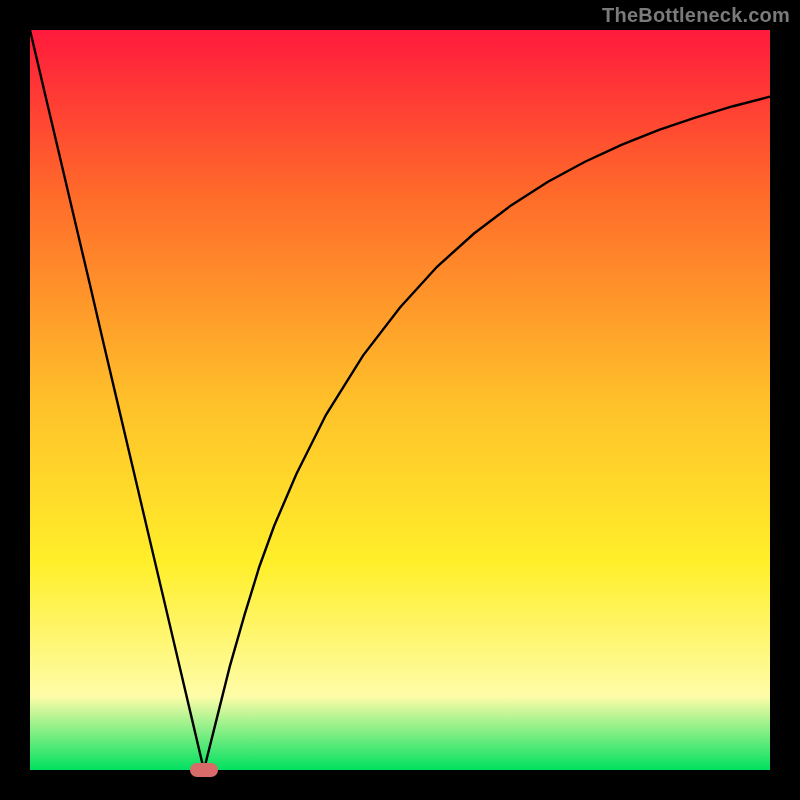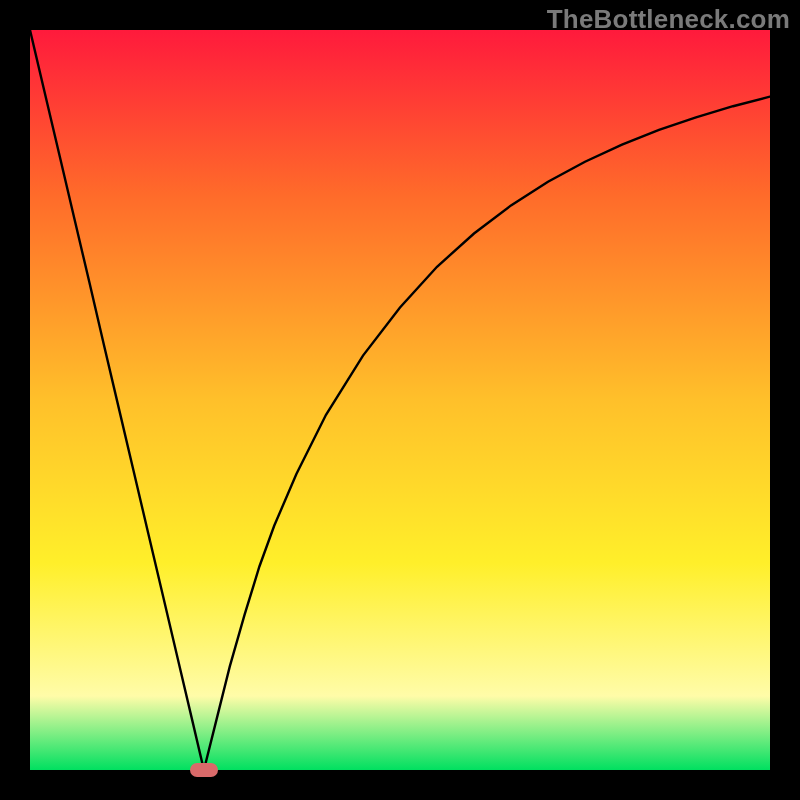--- a/index.html
+++ b/index.html
@@ -17,21 +17,21 @@
     top: 0;
     width: 800px;
     height: 800px;
     background: #000;
   }
   .watermark {
     position: absolute;
     top: 4px;
     right: 10px;
     color: #7a7a7a;
-    font-size: 26px;
+    font-size: 20px;
     font-weight: 600;
     letter-spacing: 0.2px;
     user-select: none;
   }
   .plot {
     position: absolute;
     left: 30px;
     top: 30px;
     width: 740px;
     height: 740px;

